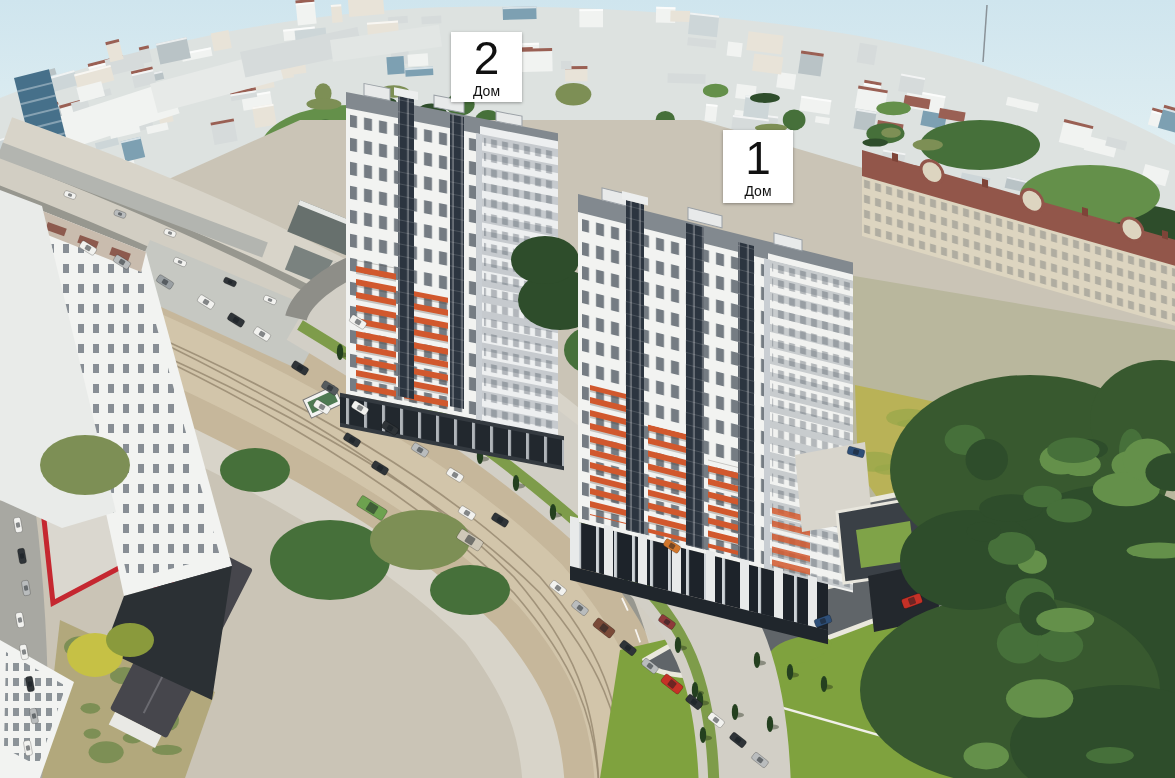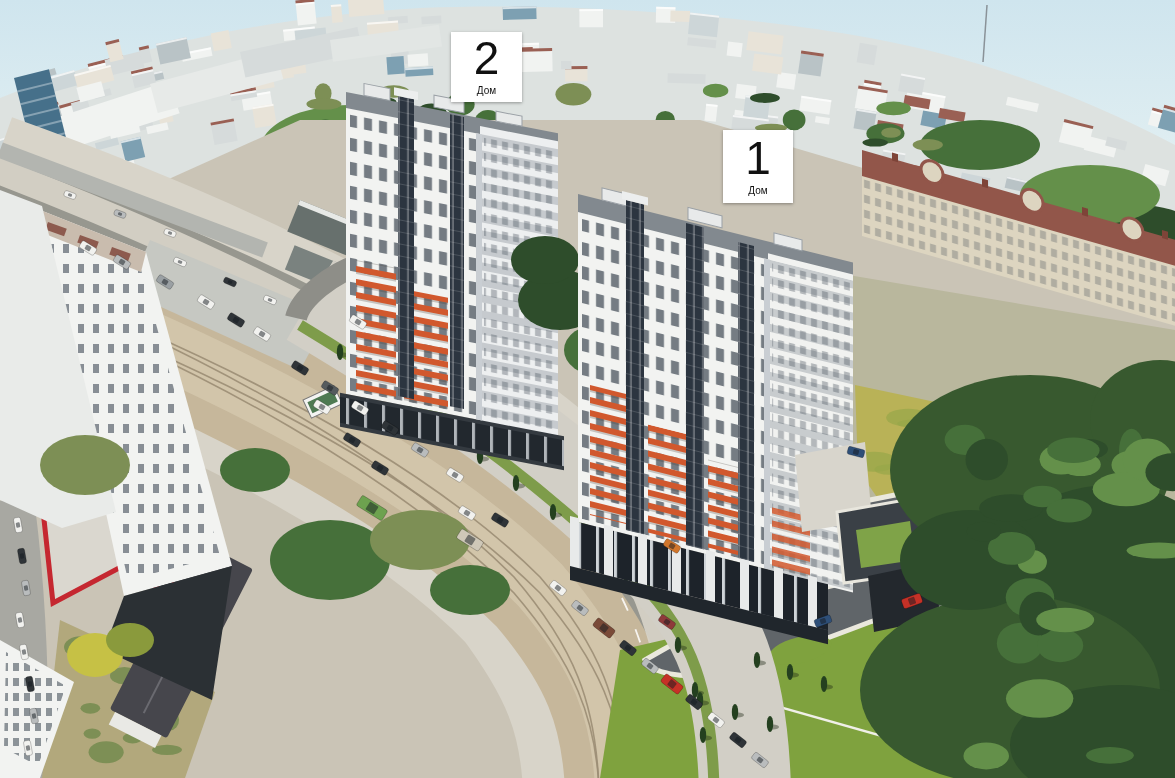--- a/index.html
+++ b/index.html
@@ -3,21 +3,21 @@
 <meta charset="utf-8">
 <style>
   html,body{margin:0;padding:0;background:#222;}
   #stage{position:relative;width:1175px;height:778px;overflow:hidden;
          font-family:"Liberation Sans", sans-serif;background:#cfe5ee;}
   #scene{position:absolute;left:0;top:0;width:1175px;height:778px;display:block;}
   .house-label{position:absolute;background:#fff;color:#111;text-align:center;
       box-shadow:0 1px 3px rgba(0,0,0,.35);display:flex;flex-direction:column;
       align-items:center;justify-content:center;gap:2px;}
   .house-label .num{font-size:46px;line-height:46px;font-weight:400;}
-  .house-label .cap{font-size:10px;line-height:16px;}
+  .house-label .cap{font-size:14px;line-height:16px;}
   #label-2{left:451px;top:32px;width:71px;height:70px;}
   #label-1{left:723px;top:130px;width:70px;height:73px;}
 </style>
 </head>
 <body>
 
 <div id="stage">
   <svg id="scene" viewBox="0 0 1175 778">
     <defs>
         <linearGradient id="skyG" x1="0" y1="0" x2="0" y2="1">

